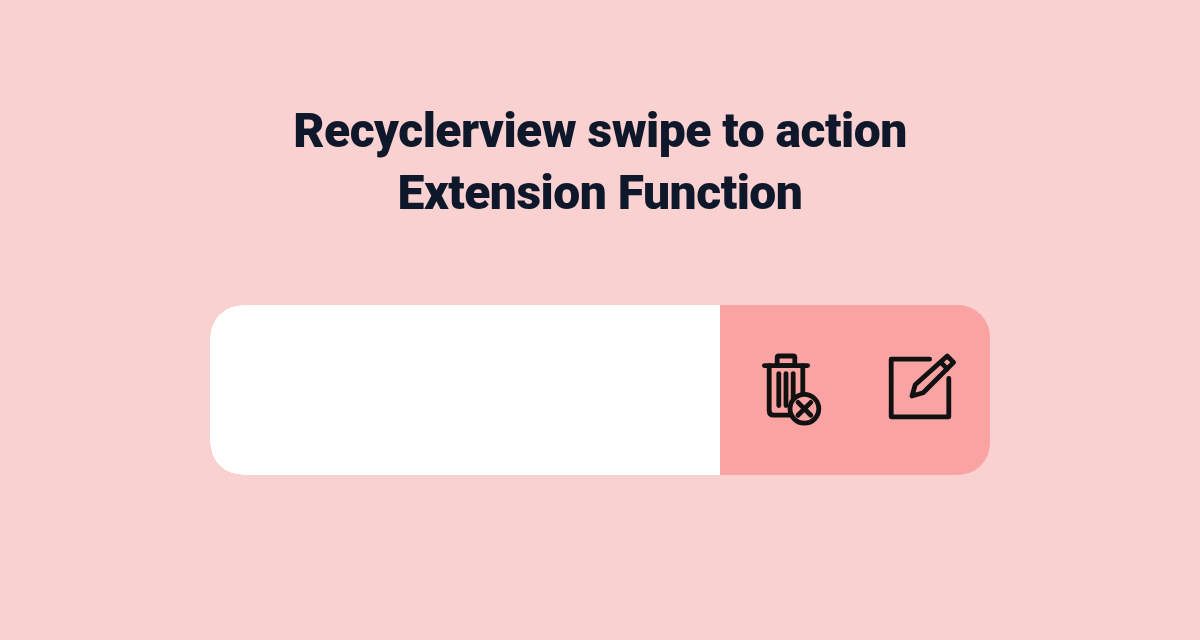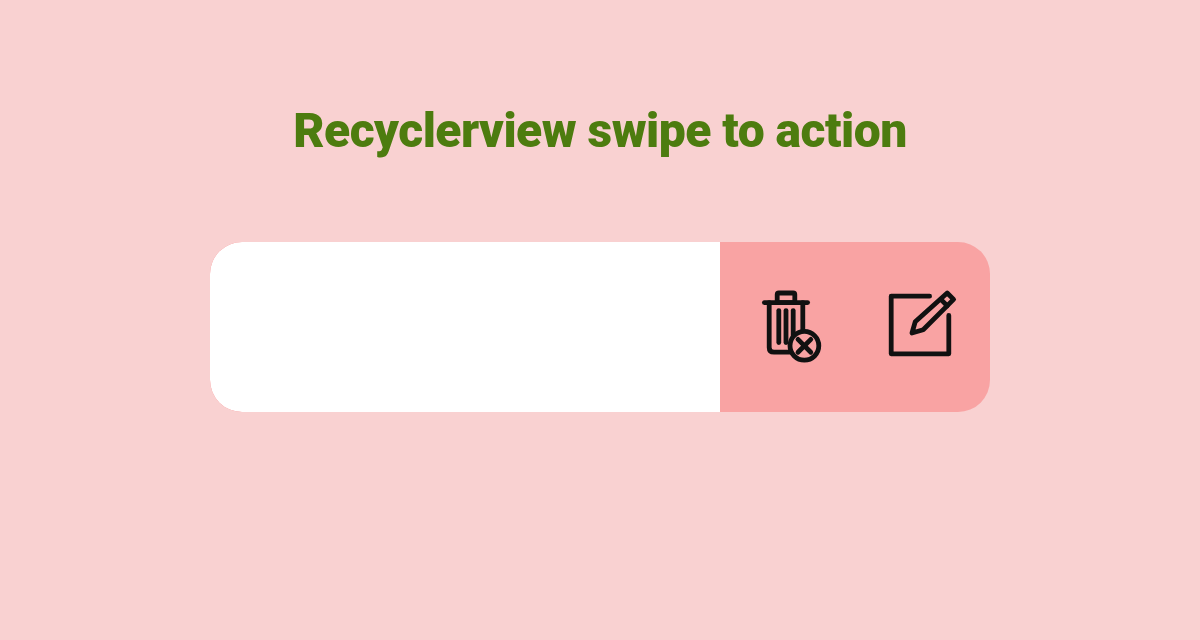--- a/index.html
+++ b/index.html
@@ -14,21 +14,21 @@
     width: 100%;
     height: 100%;
     display: flex;
     flex-direction: column;
     align-items: center;
     padding-top: 100px;
   }
   .title {
     font-size: 48px;
     font-weight: 900;
-    color: #4d7c0f;
+    color: #0f172a;
     text-align: center;
     line-height: 1.3;
     letter-spacing: -0.5px;
   }
   .swipe-card {
     margin-top: 80px;
     width: 780px;
     height: 170px;
     border-radius: 32px;
     background: #f9a3a3;
@@ -63,20 +63,21 @@
     stroke: #111;
     fill: none;
   }
 </style>
 </head>
 <body>
 
 <div class="container">
   <h1 class="title">
     <span>Recyclerview swipe to action</span><br>
+    <span>Extension Function</span>
   </h1>
 
   <div class="swipe-card">
     <div class="card-content"></div>
     <div class="actions">
       <div class="action-btn">
         <span>
           <svg viewBox="0 0 100 100" stroke-width="6" stroke-linecap="round" stroke-linejoin="round">
 
             <line x1="18" y1="22" x2="72" y2="22"></line>

